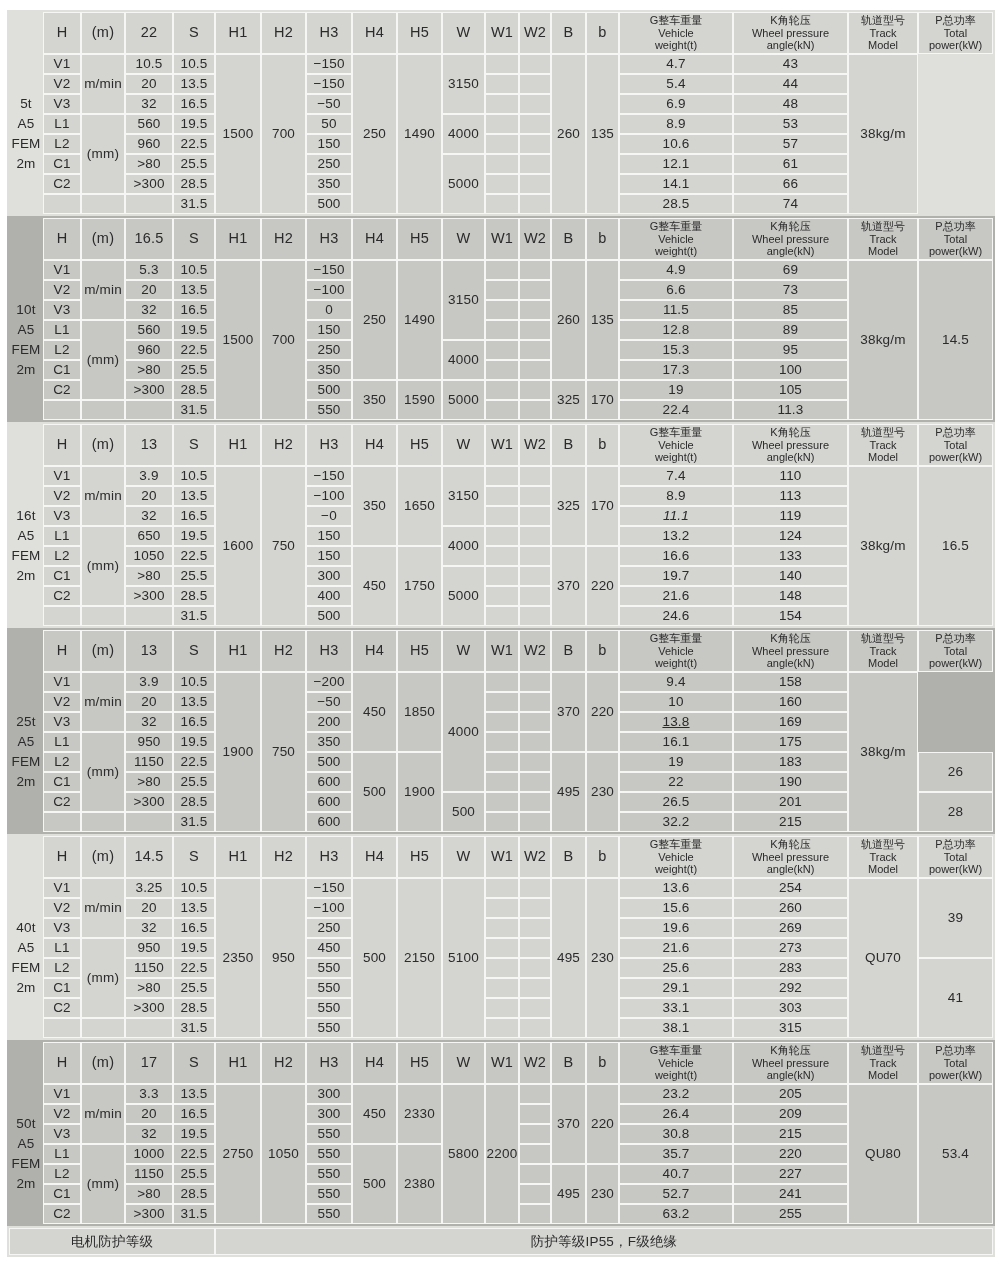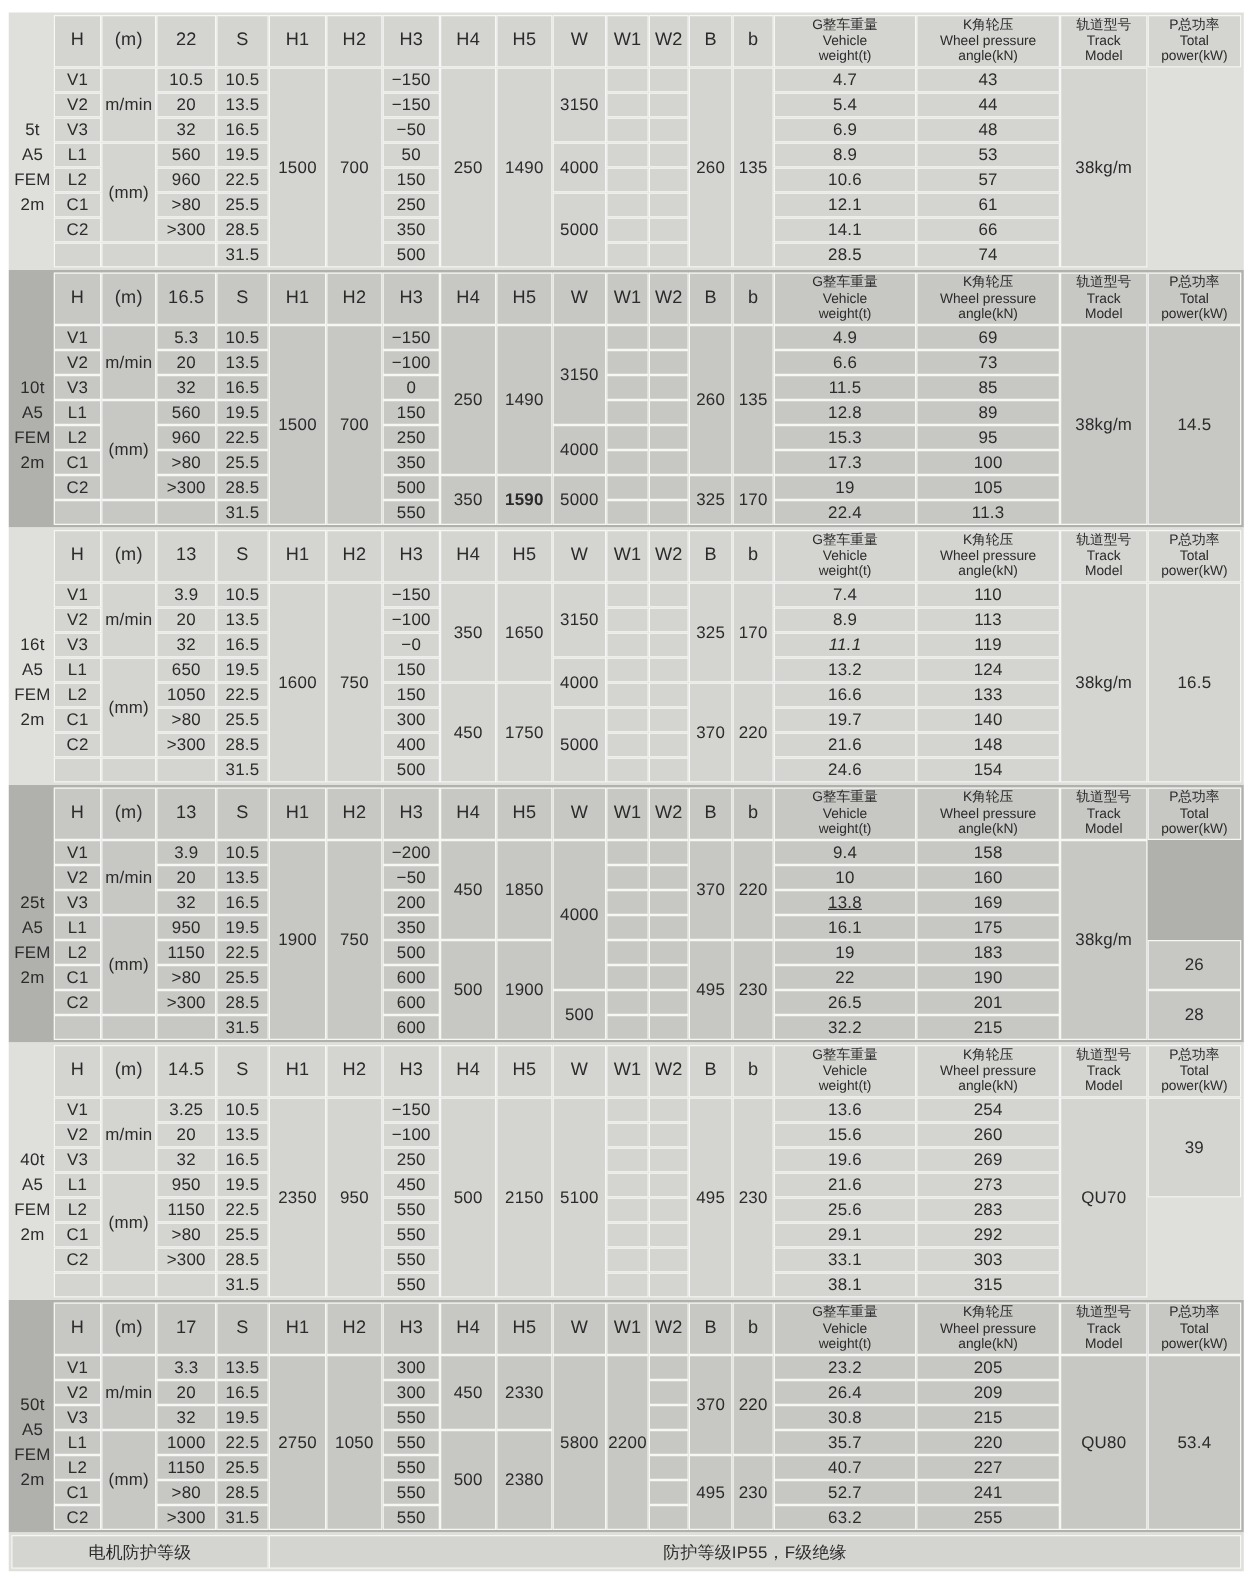--- a/index.html
+++ b/index.html
@@ -202,21 +202,21 @@
         <div class="cell" style="grid-area: 3 / 8 / span 1 / span 1;">−100</div>
         <div class="cell" style="grid-area: 4 / 8 / span 1 / span 1;">0</div>
         <div class="cell" style="grid-area: 5 / 8 / span 1 / span 1;">150</div>
         <div class="cell" style="grid-area: 6 / 8 / span 1 / span 1;">250</div>
         <div class="cell" style="grid-area: 7 / 8 / span 1 / span 1;">350</div>
         <div class="cell" style="grid-area: 8 / 8 / span 1 / span 1;">500</div>
         <div class="cell" style="grid-area: 9 / 8 / span 1 / span 1;">550</div>
         <div class="cell" style="grid-area: 2 / 9 / span 6 / span 1;">250</div>
         <div class="cell" style="grid-area: 8 / 9 / span 2 / span 1;">350</div>
         <div class="cell" style="grid-area: 2 / 10 / span 6 / span 1;">1490</div>
-        <div class="cell" style="grid-area: 8 / 10 / span 2 / span 1; font-weight: bold;">1590</div>
+        <div class="cell" style="grid-area: 8 / 10 / span 2 / span 1;">1590</div>
         <div class="cell" style="grid-area: 2 / 11 / span 4 / span 1;">3150</div>
         <div class="cell" style="grid-area: 6 / 11 / span 2 / span 1;">4000</div>
         <div class="cell" style="grid-area: 8 / 11 / span 2 / span 1;">5000</div>
         <div class="cell" style="grid-area: 2 / 12 / span 1 / span 1;"></div>
         <div class="cell" style="grid-area: 3 / 12 / span 1 / span 1;"></div>
         <div class="cell" style="grid-area: 4 / 12 / span 1 / span 1;"></div>
         <div class="cell" style="grid-area: 5 / 12 / span 1 / span 1;"></div>
         <div class="cell" style="grid-area: 6 / 12 / span 1 / span 1;"></div>
         <div class="cell" style="grid-area: 7 / 12 / span 1 / span 1;"></div>
         <div class="cell" style="grid-area: 8 / 12 / span 1 / span 1;"></div>
@@ -583,20 +583,21 @@
         <div class="cell" style="grid-area: 2 / 17 / span 1 / span 1;">254</div>
         <div class="cell" style="grid-area: 3 / 17 / span 1 / span 1;">260</div>
         <div class="cell" style="grid-area: 4 / 17 / span 1 / span 1;">269</div>
         <div class="cell" style="grid-area: 5 / 17 / span 1 / span 1;">273</div>
         <div class="cell" style="grid-area: 6 / 17 / span 1 / span 1;">283</div>
         <div class="cell" style="grid-area: 7 / 17 / span 1 / span 1;">292</div>
         <div class="cell" style="grid-area: 8 / 17 / span 1 / span 1;">303</div>
         <div class="cell" style="grid-area: 9 / 17 / span 1 / span 1;">315</div>
         <div class="cell" style="grid-area: 2 / 18 / span 8 / span 1;">QU70</div>
         <div class="cell" style="grid-area: 2 / 19 / span 4 / span 1;">39</div>
+        <div class="cell" style="grid-area: 6 / 19 / span 4 / span 1;">41</div>
       </div>
       <div class="section dark" style="grid-template-columns: 34px 38px 44px 48px 42px 46px 45px 46px 45px 45px 43px 34px 32px 35px 33px 114px 115px 70px 75px; grid-template-rows: 42px repeat(7, 20px);">
         <div class="cell base" style="grid-area: 1 / 1 / span 1 / span 1;"></div>
         <div class="cell hdr" style="grid-area: 1 / 2 / span 1 / span 1;">H</div>
         <div class="cell hdr" style="grid-area: 1 / 3 / span 1 / span 1;">(m)</div>
         <div class="cell hdr" style="grid-area: 1 / 4 / span 1 / span 1;">17</div>
         <div class="cell hdr" style="grid-area: 1 / 5 / span 1 / span 1;">S</div>
         <div class="cell hdr" style="grid-area: 1 / 6 / span 1 / span 1;">H1</div>
         <div class="cell hdr" style="grid-area: 1 / 7 / span 1 / span 1;">H2</div>
         <div class="cell hdr" style="grid-area: 1 / 8 / span 1 / span 1;">H3</div>

